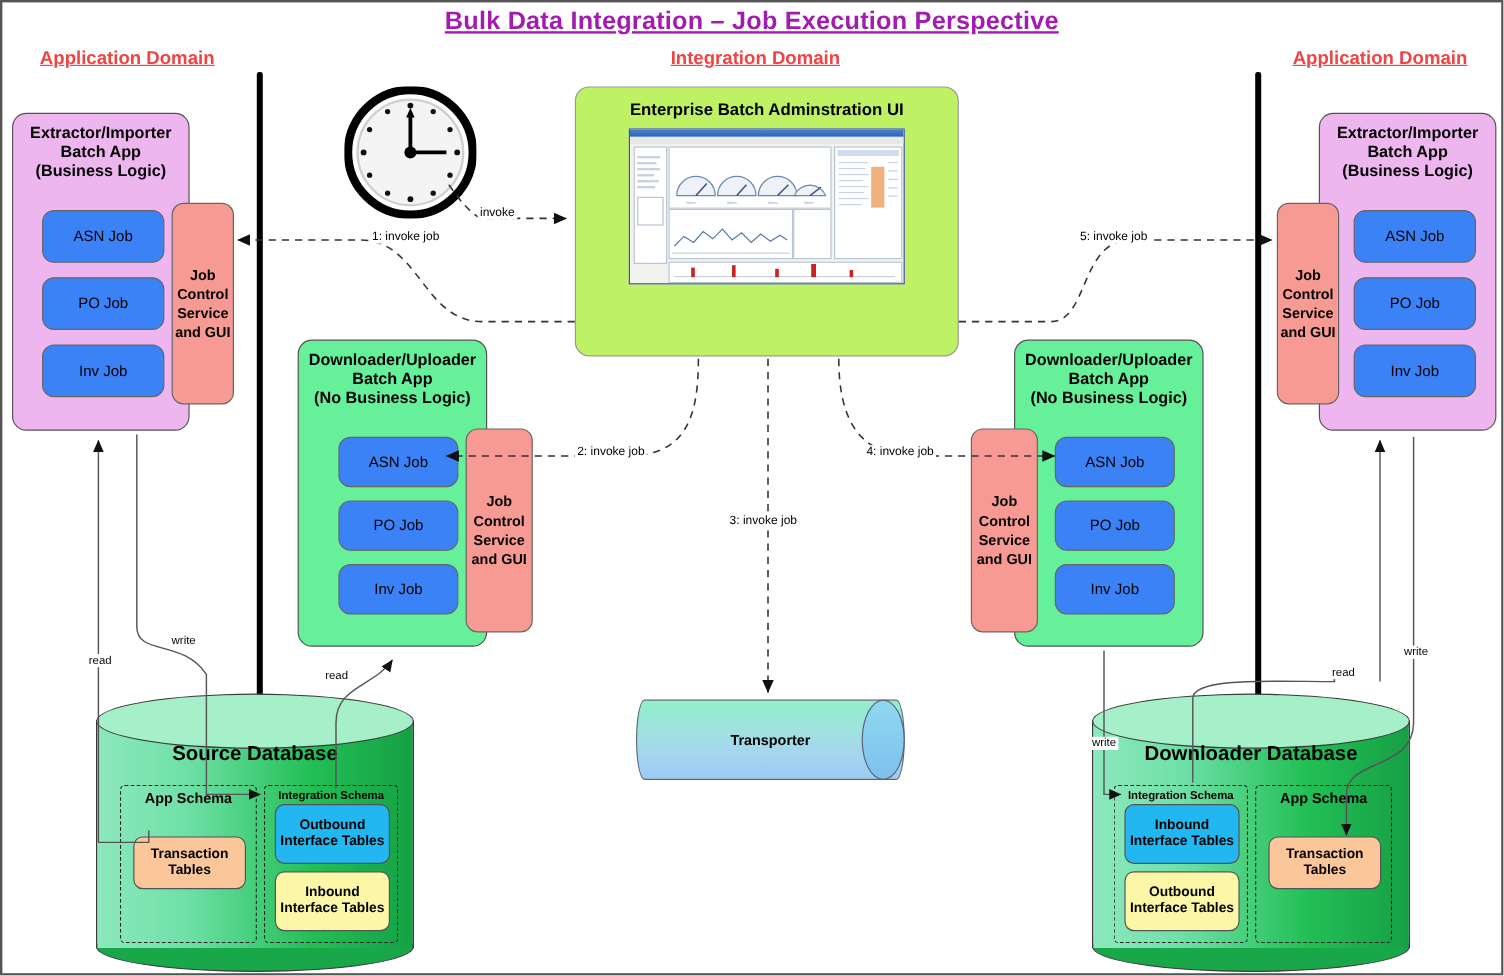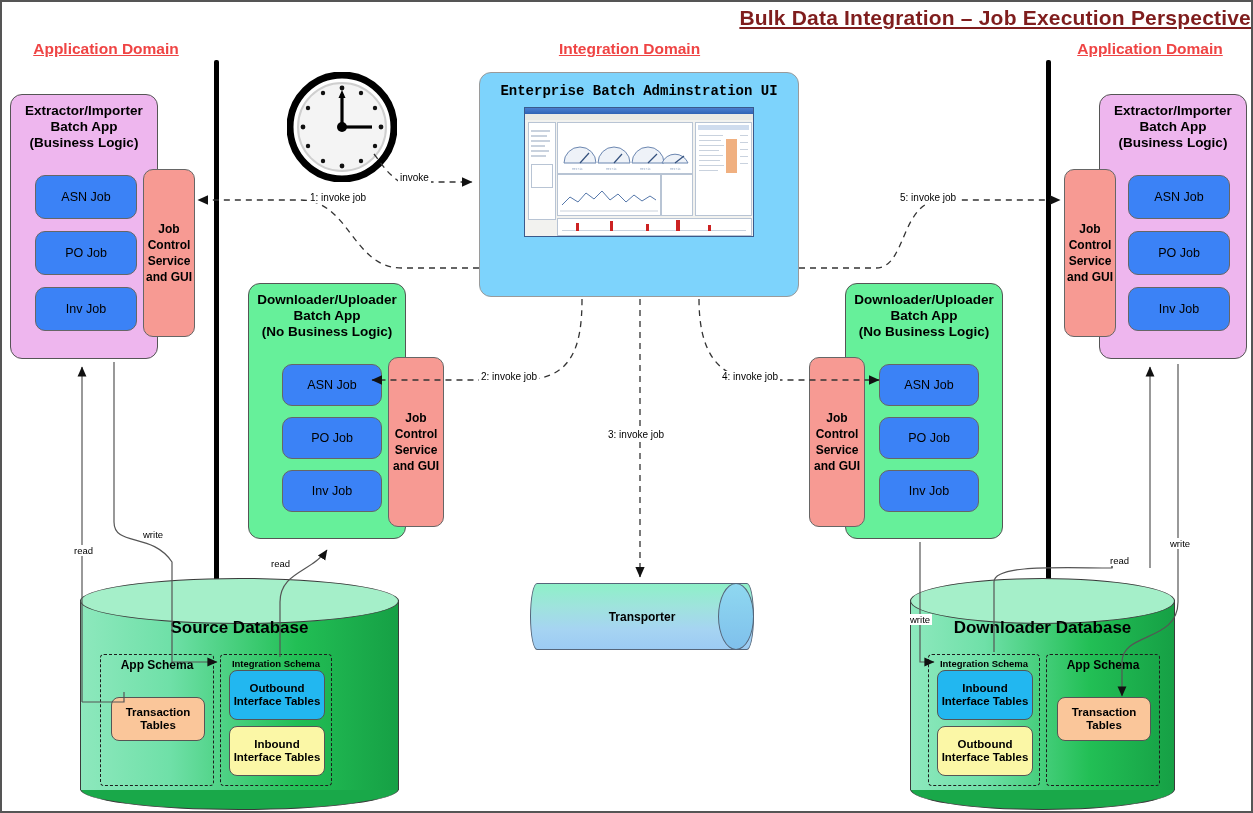--- a/index.html
+++ b/index.html
@@ -3,40 +3,40 @@
 <meta charset="utf-8">
 <style>
   html,body{margin:0;padding:0;background:#fff;}
   body{font-family:"Liberation Sans",sans-serif;}
   #canvas{position:relative;width:1253px;height:813px;background:#fff;
           border:2px solid #555;box-sizing:border-box;overflow:hidden;}
   .abs{position:absolute;}
   .ctr{display:flex;align-items:center;justify-content:center;text-align:center;}
 
   
-  #main-title{left:0;right:0;top:4px;font-size:21px;font-weight:bold;color:#7f1d1d;
-     text-decoration:underline;text-align:right;letter-spacing:.2px;}
+  #main-title{left:0;right:0;top:4px;font-size:21px;font-weight:bold;color:#a21caf;
+     text-decoration:underline;text-align:center;letter-spacing:.2px;}
   .domain-title{font-size:15.5px;font-weight:bold;text-decoration:underline;color:#ef4444;text-align:center;}
 
   
   .divider{background:#000;width:5px;border-radius:2px;}
 
   
   .bigbox{border:1.6px solid #555;border-radius:12px;box-sizing:border-box;}
   .pinkbox{background:#eeb6ee;}
   .greenbox{background:#66f09a;}
   .bigbox .hdr{font-size:13.5px;font-weight:bold;line-height:1.18;color:#000;
       text-align:center;padding-top:8px;}
   .jobbox{background:#3b82f6;border:1.6px solid #666;border-radius:10px;
       font-size:12.5px;font-weight:normal;color:#000;}
   .jcs{background:#f79a93;border:1.6px solid #666;border-radius:10px;
       font-size:12px;font-weight:bold;color:#000;line-height:1.35;}
 
   
-  #int-panel{background:#7dd3fc;border:1.4px solid #9a9a9a;border-radius:12px;font-family:Liberation Mono, monospace;}
+  #int-panel{background:#bef264;border:1.4px solid #9a9a9a;border-radius:12px;}
   #int-panel-title{font-size:14px;font-weight:bold;color:#000;text-align:center;}
   #joe{background:#fbc999;border:1.4px solid #8a7055;border-radius:9px;
       font-size:13px;font-weight:bold;color:#000;}
 
   
   .thumb{background:#f2f2ef;border:1px solid #3a5a8c;overflow:hidden;}
   .tb-bar{background:linear-gradient(#4a7fd0,#2f62b4);}
   .tb-win{background:#fff;border:1px solid #b8c4d4;}
   .tb-line{background:#c9d2de;}
   .tb-red{background:#cc2222;}
@@ -238,21 +238,21 @@
     <div class="abs ctr jobbox" style="left:28px;top:136px;width:100px;height:42px;">PO Job</div>
     <div class="abs ctr jobbox" style="left:28px;top:192px;width:100px;height:42px;">Inv Job</div>
   </div>
   <div class="abs ctr jcs" style="left:1062px;top:167px;width:50px;height:166px;">Job Control Service and GUI</div>
 
   <div class="abs" id="transporter" style="left:528px;top:581px;width:222px;height:65px;">
     <div id="transporter-cap"></div>
     <div id="transporter-label">Transporter</div>
   </div>
 
-  <div class="db" style="left:78px;top:576px;width:319px;height:232px;">
+  <div class="db" style="left:78px;top:576px;width:265px;height:232px;">
     <div class="db-bot"></div>
     <div class="db-body"></div>
     <div class="db-top"></div>
     <div class="db-label" style="top:40px;">Source Database</div>
 
     <div class="schema" style="left:20px;top:76px;width:112px;height:130px;">
       <div class="schema-name" style="font-size:12px;font-weight:bold;">App Schema</div>
       <div class="abs ctr tbl tbl-orange" style="left:10px;top:42px;width:92px;height:42px;">Transaction Tables</div>
     </div>
 

